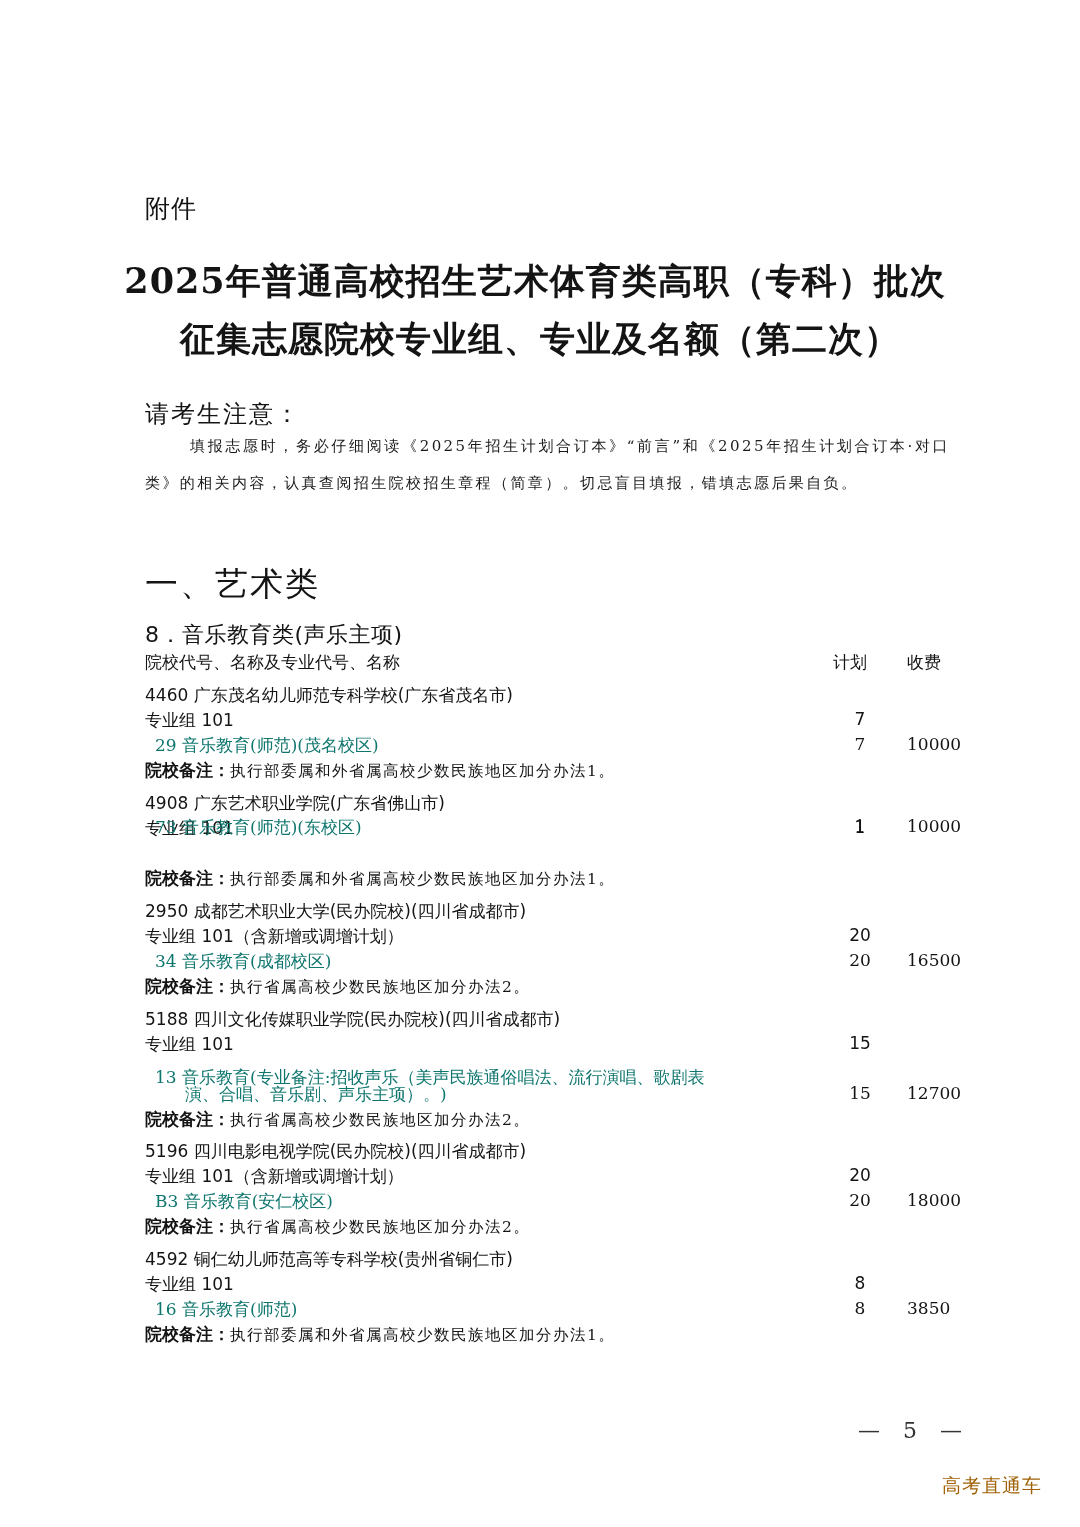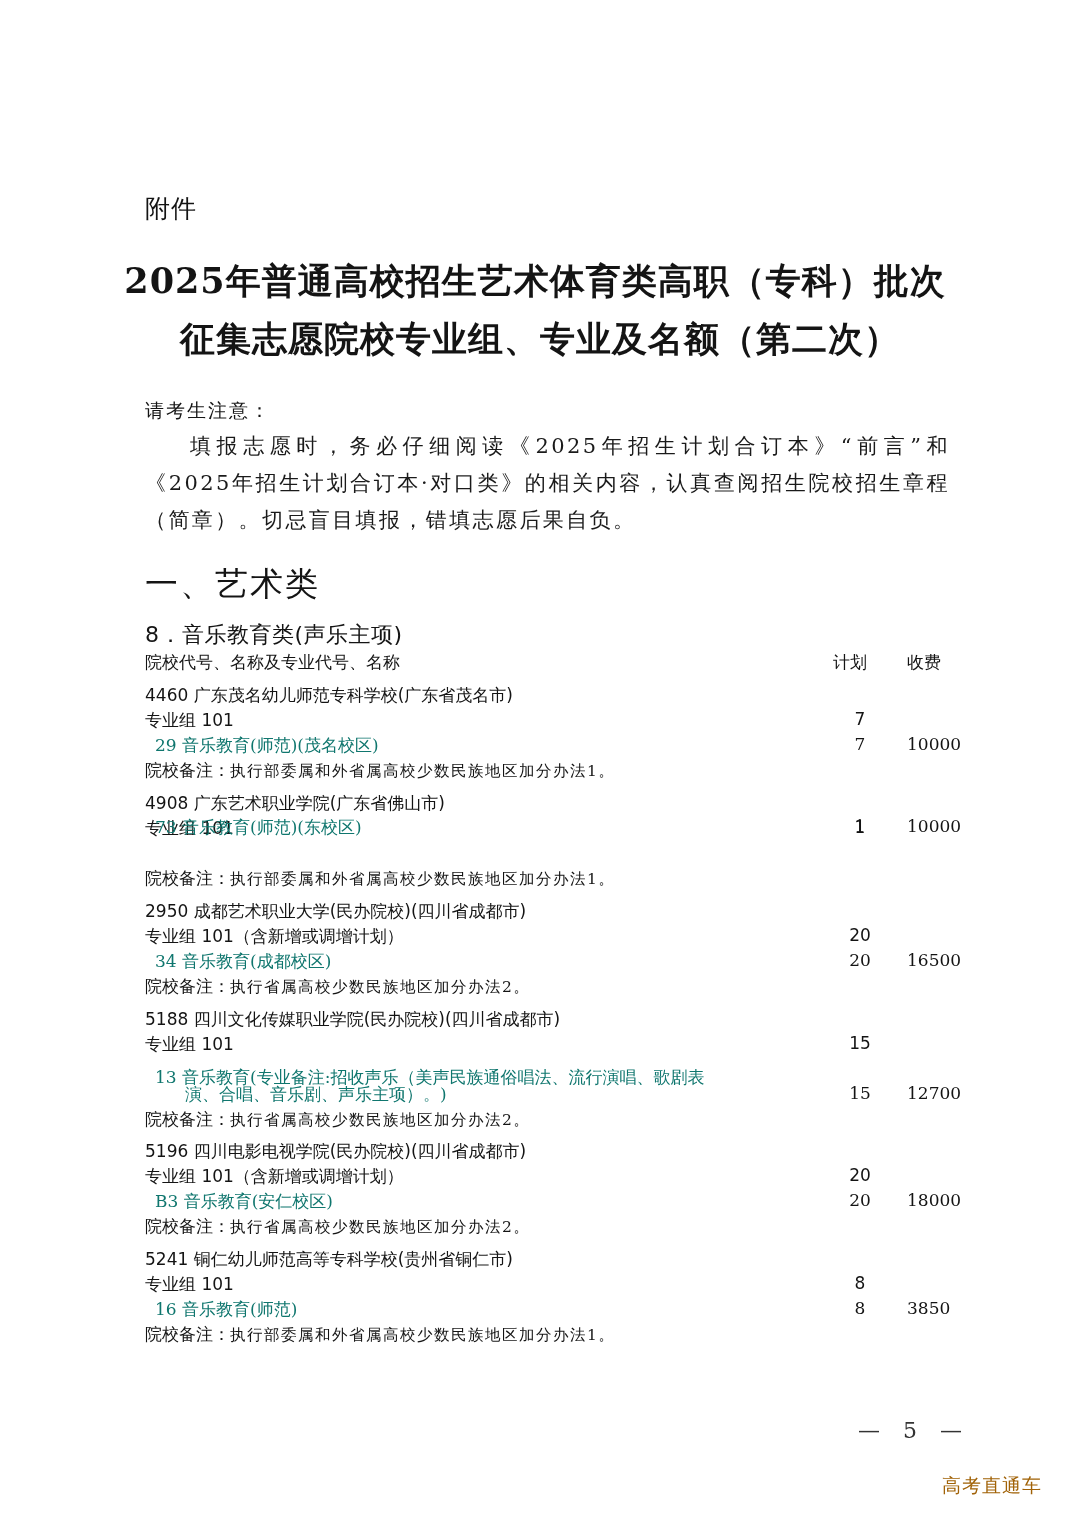--- a/index.html
+++ b/index.html
@@ -6,32 +6,32 @@
   body {
     width: 1080px; height: 1527px; position: relative; overflow: hidden;
     color: #141414;
     font-family: "DejaVu Sans", "Liberation Sans", sans-serif;
   }
   .abs { position: absolute; }
   .attach { left: 145px; top: 192px; font-size: 25px; letter-spacing: 1px; }
   .title { left: 0; width: 1080px; text-align: center; font-family: "DejaVu Serif", "Liberation Serif", serif; font-weight: bold; font-size: 35px; letter-spacing: 1px; }
   .title1 { top: 258px; left: -5px; }
   .title2 { top: 316px; left: 0px; }
-  .notice-label { left: 145px; top: 398px; font-family: Liberation Mono, monospace; font-size: 19px; letter-spacing: 2px; }
-  .notice-body { left: 145px; top: 428px; width: 805px; font-family: "DejaVu Serif", "Liberation Serif", serif; font-size: 21px; line-height: 37px; letter-spacing: 2.4px; color: #1a1a1a; text-indent: 45px; text-align: justify; }
+  .notice-label { left: 145px; top: 398px; font-family: Liberation Mono, monospace; font-size: 24px; letter-spacing: 2px; }
+  .notice-body { left: 145px; top: 428px; width: 805px; font-family: "DejaVu Serif", "Liberation Serif", serif; font-size: 15px; line-height: 37px; letter-spacing: 2.4px; color: #1a1a1a; text-indent: 45px; text-align: justify; }
   .sec-title { left: 145px; top: 562px; font-size: 33px; letter-spacing: 2px; font-weight: 500; }
   .sub-title { left: 145px; top: 620px; font-size: 22px; letter-spacing: 0.5px; }
   .col-head { top: 651px; font-size: 17px; }
   .row { position: absolute; left: 145px; width: 820px; height: 25px; font-size: 17px; }
   .row .txt { position: absolute; left: 0; top: 0; white-space: nowrap; }
   .row .plan { position: absolute; left: 700px; width: 30px; text-align: center; top: 0; font-family: "DejaVu Serif", "Liberation Serif", serif; }
   .row .fee { position: absolute; left: 762px; top: 0; font-family: "DejaVu Serif", "Liberation Serif", serif; }
   .row.group .plan { font-family: "DejaVu Sans", "Liberation Sans", sans-serif; }
   .major .txt { left: 10px; font-family: "DejaVu Serif", "Liberation Serif", serif; color: #0f766e; }
-  .note .lbl { font-weight: normal; }
+  .note .lbl { font-weight: bold; }
   .note .val { font-family: "DejaVu Serif", "Liberation Serif", serif; letter-spacing: 1.5px; font-size: 15.5px; }
   .page-num { left: 858px; top: 1418px; font-family: "DejaVu Serif", "Liberation Serif", serif; font-size: 22px; color: #333; letter-spacing: 8px; }
   .watermark { left: 942px; top: 1473px; font-size: 19px; color: #a16207; letter-spacing: 1px; }
 </style>
 </head>
 <body>
 
 <div class="abs attach">附件</div>
 
 <div class="abs title title1">2025年普通高校招生艺术体育类高职（专科）批次</div>
@@ -135,21 +135,21 @@
       <span class="plan">20</span>
       <span class="fee">18000</span>
     </div>
   <div class="row note" style="top:1215px;">
       <span class="txt"><span class="lbl">院校备注：</span><span class="val">执行省属高校少数民族地区加分办法2。</span></span>
     </div>
 </div>
 
 <div>
   <div class="row" style="top:1248px;">
-      <span class="txt">5241 铜仁幼儿师范高等专科学校(贵州省铜仁市)</span>
+      <span class="txt">4592 铜仁幼儿师范高等专科学校(贵州省铜仁市)</span>
     </div>
   <div class="row group" style="top:1273px;">
       <span class="txt">专业组 101</span>
       <span class="plan">8</span>
     </div>
   <div class="row major" style="top:1298px;">
       <span class="txt">16 音乐教育(师范)</span>
       <span class="plan">8</span>
       <span class="fee">3850</span>
     </div>

